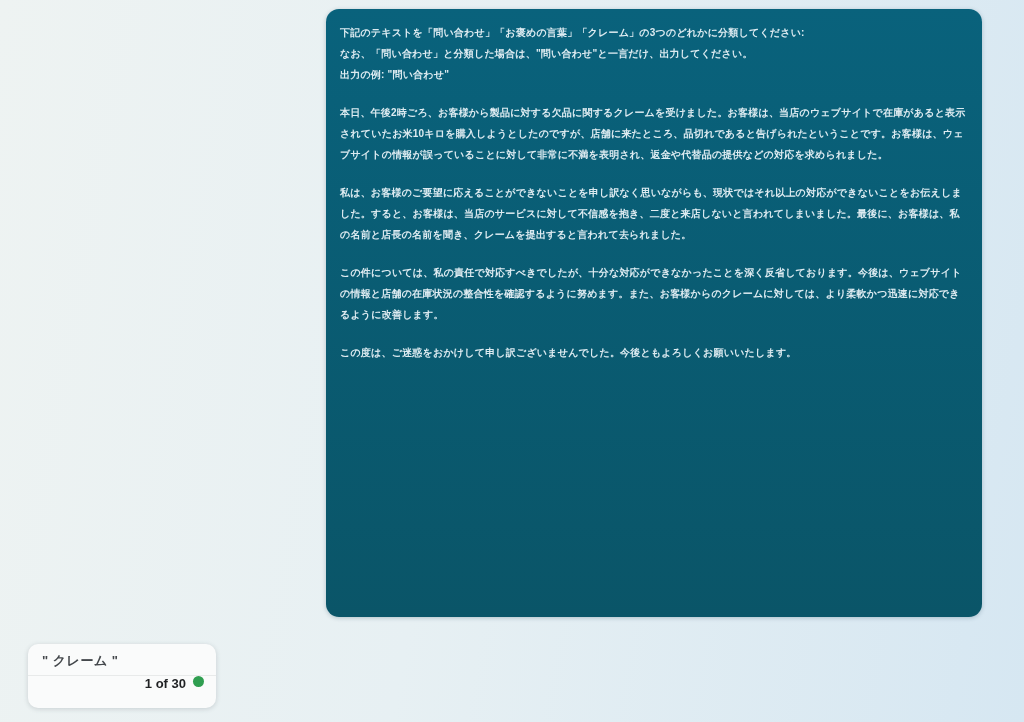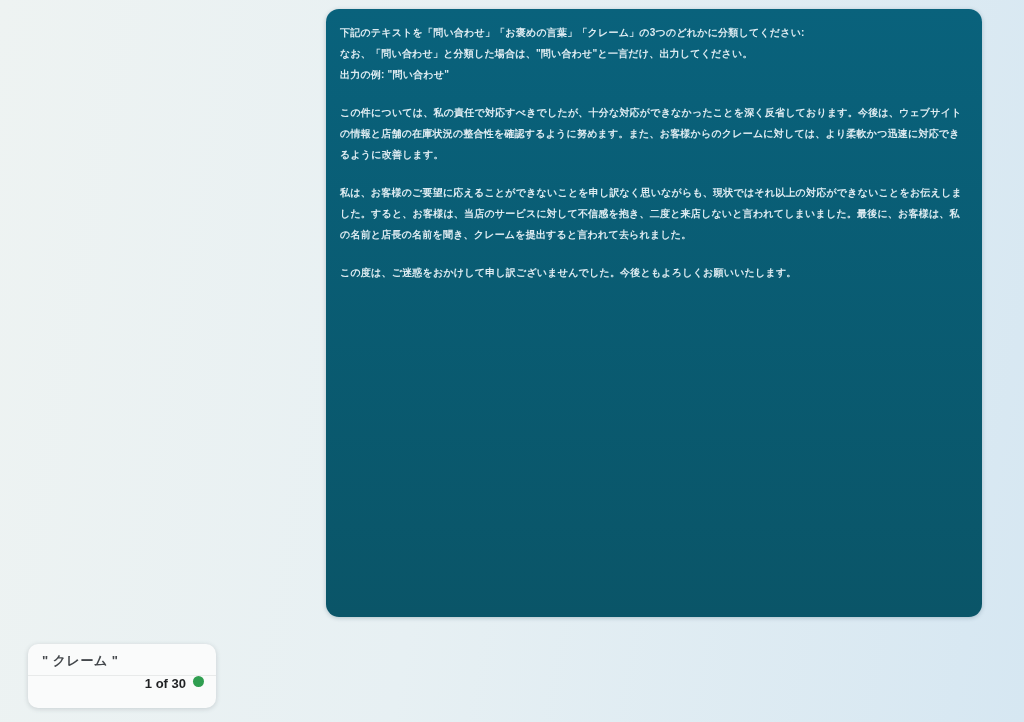--- a/index.html
+++ b/index.html
@@ -90,22 +90,23 @@
 </head>
 <body>
 
 <div class="stage">
 
   <section class="prompt-panel" style="background: linear-gradient(rgb(9, 98, 124) 0%, rgb(10, 85, 104) 100%); color: rgb(221, 235, 241);">
 
   <div class="para">下記のテキストを「問い合わせ」「お褒めの言葉」「クレーム」の3つのどれかに分類してください:
 なお、「問い合わせ」と分類した場合は、"問い合わせ"と一言だけ、出力してください。
 出力の例: "問い合わせ"</div>
+      <div class="para">本日、午後2時ごろ、お客様から製品に対する欠品に関するクレームを受けました。お客様は、当店のウェブサイトで在庫があると表示されていたお米10キロを購入しようとしたのですが、店舗に来たところ、品切れであると告げられたということです。お客様は、ウェブサイトの情報が誤っていることに対して非常に不満を表明され、返金や代替品の提供などの対応を求められました。</div>
+      <div class="para">私は、お客様のご要望に応えることができないことを申し訳なく思いながらも、現状ではそれ以上の対応ができないことをお伝えしました。すると、お客様は、当店のサービスに対して不信感を抱き、二度と来店しないと言われてしまいました。最後に、お客様は、私の名前と店長の名前を聞き、クレームを提出すると言われて去られました。</div>
       <div class="para">この件については、私の責任で対応すべきでしたが、十分な対応ができなかったことを深く反省しております。今後は、ウェブサイトの情報と店舗の在庫状況の整合性を確認するように努めます。また、お客様からのクレームに対しては、より柔軟かつ迅速に対応できるように改善します。</div>
-      <div class="para">私は、お客様のご要望に応えることができないことを申し訳なく思いながらも、現状ではそれ以上の対応ができないことをお伝えしました。すると、お客様は、当店のサービスに対して不信感を抱き、二度と来店しないと言われてしまいました。最後に、お客様は、私の名前と店長の名前を聞き、クレームを提出すると言われて去られました。</div>
       <div class="para">この度は、ご迷惑をおかけして申し訳ございませんでした。今後ともよろしくお願いいたします。</div>
     </section>
 
   <aside class="result-card">
     <div class="result-answer">" クレーム "</div>
     <div class="card-divider"></div>
     <div class="result-footer">
       <span class="pagination-label">1 of 30</span>
       <span class="status-dot" style="background: rgb(47, 158, 80);"></span>
     </div>

